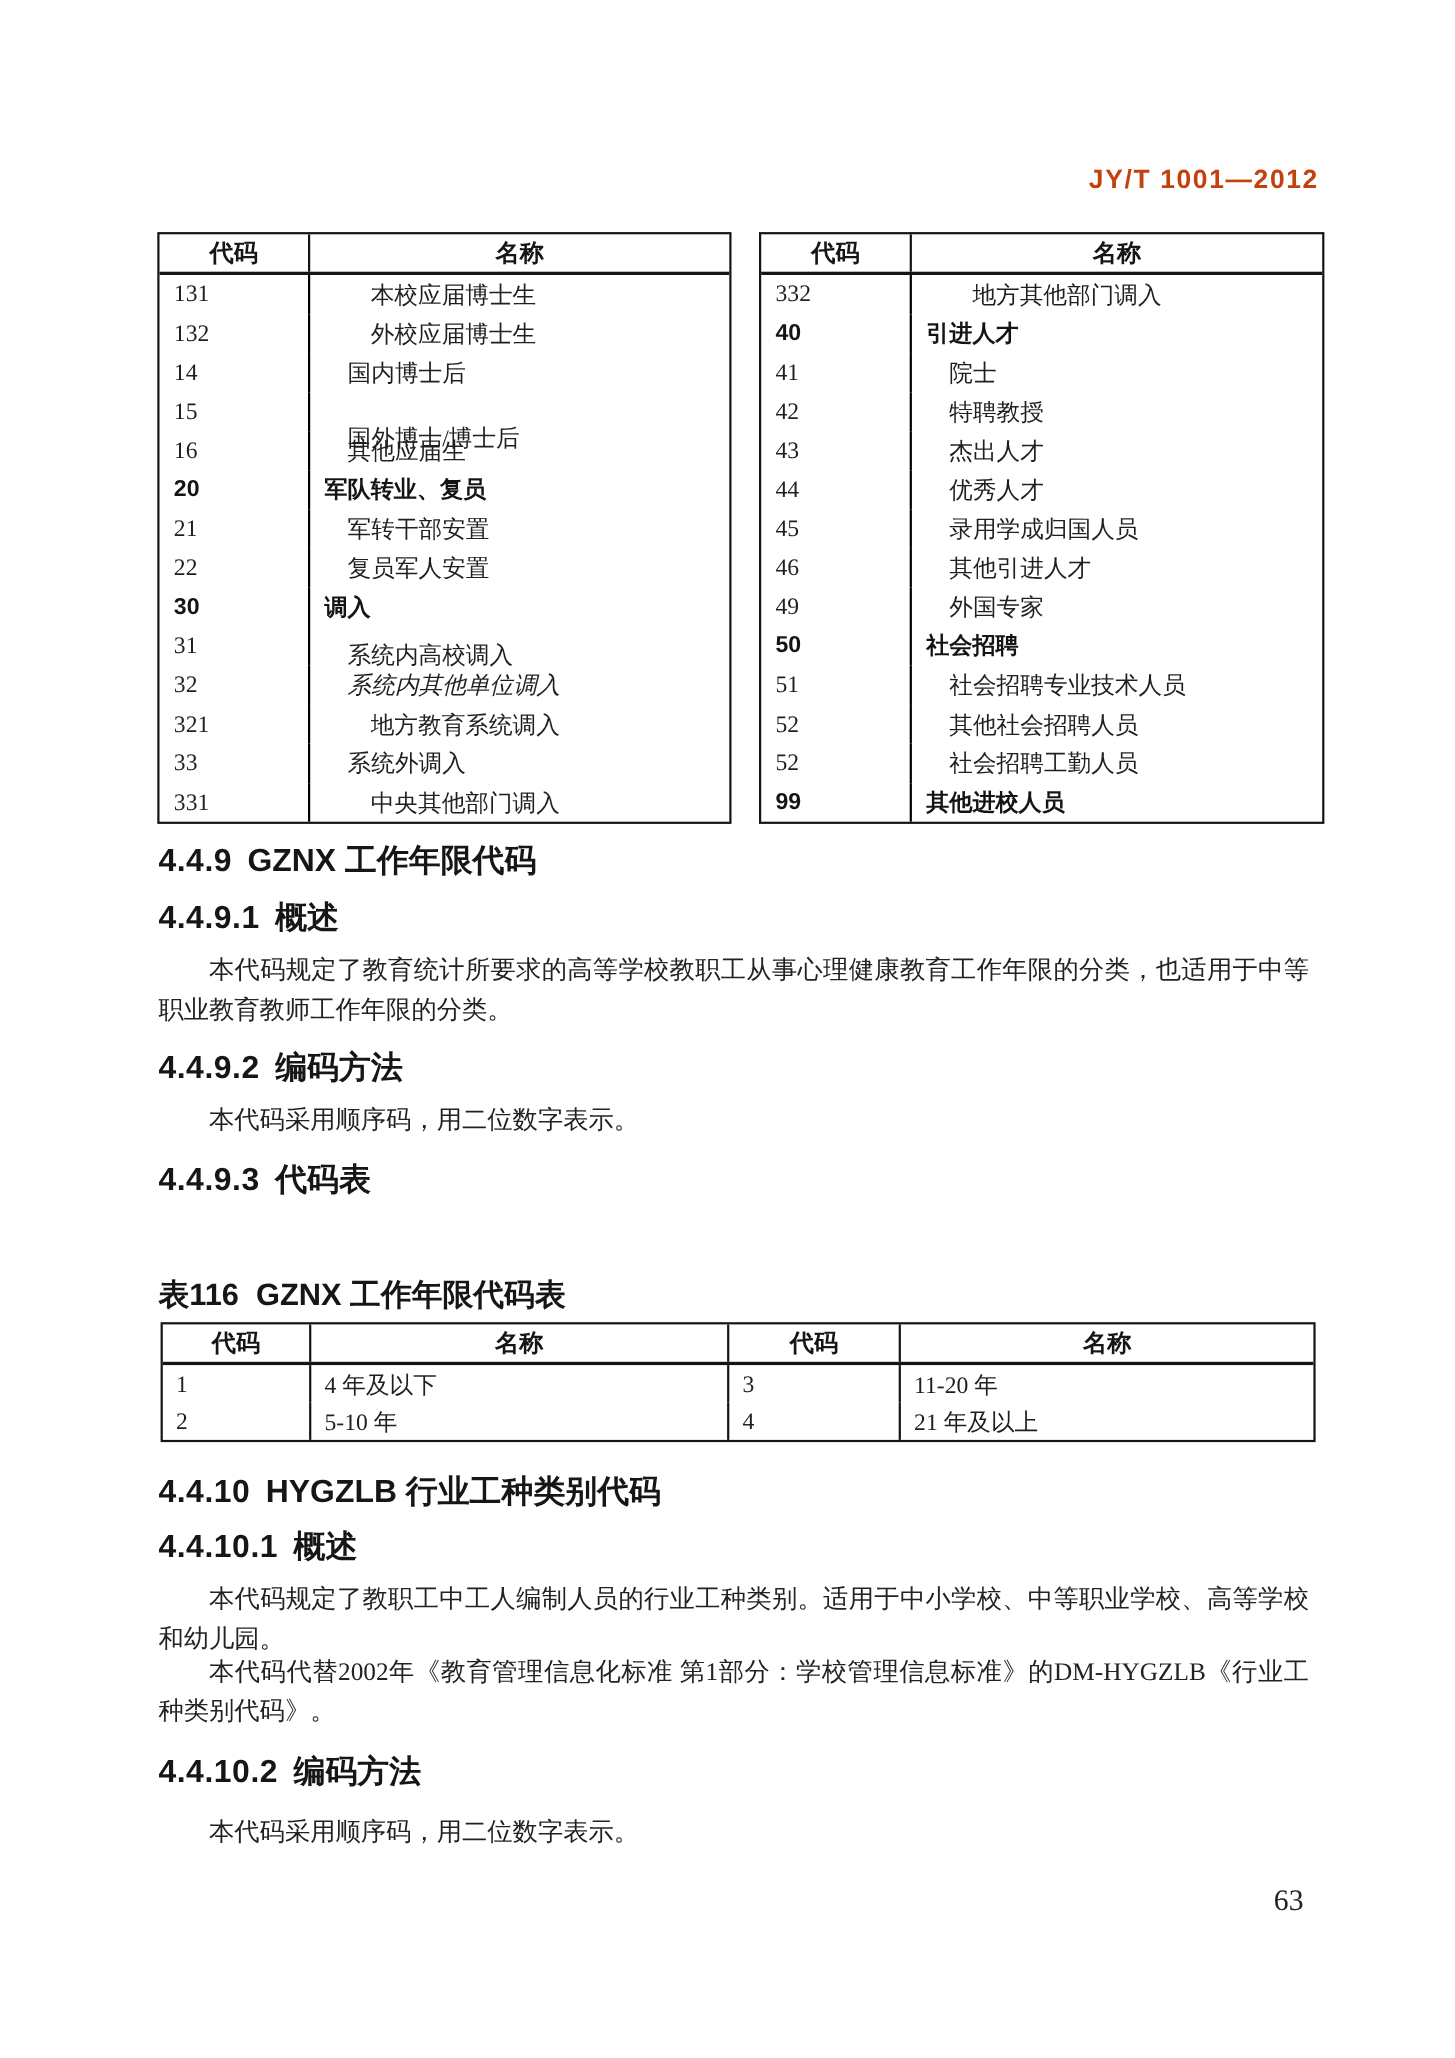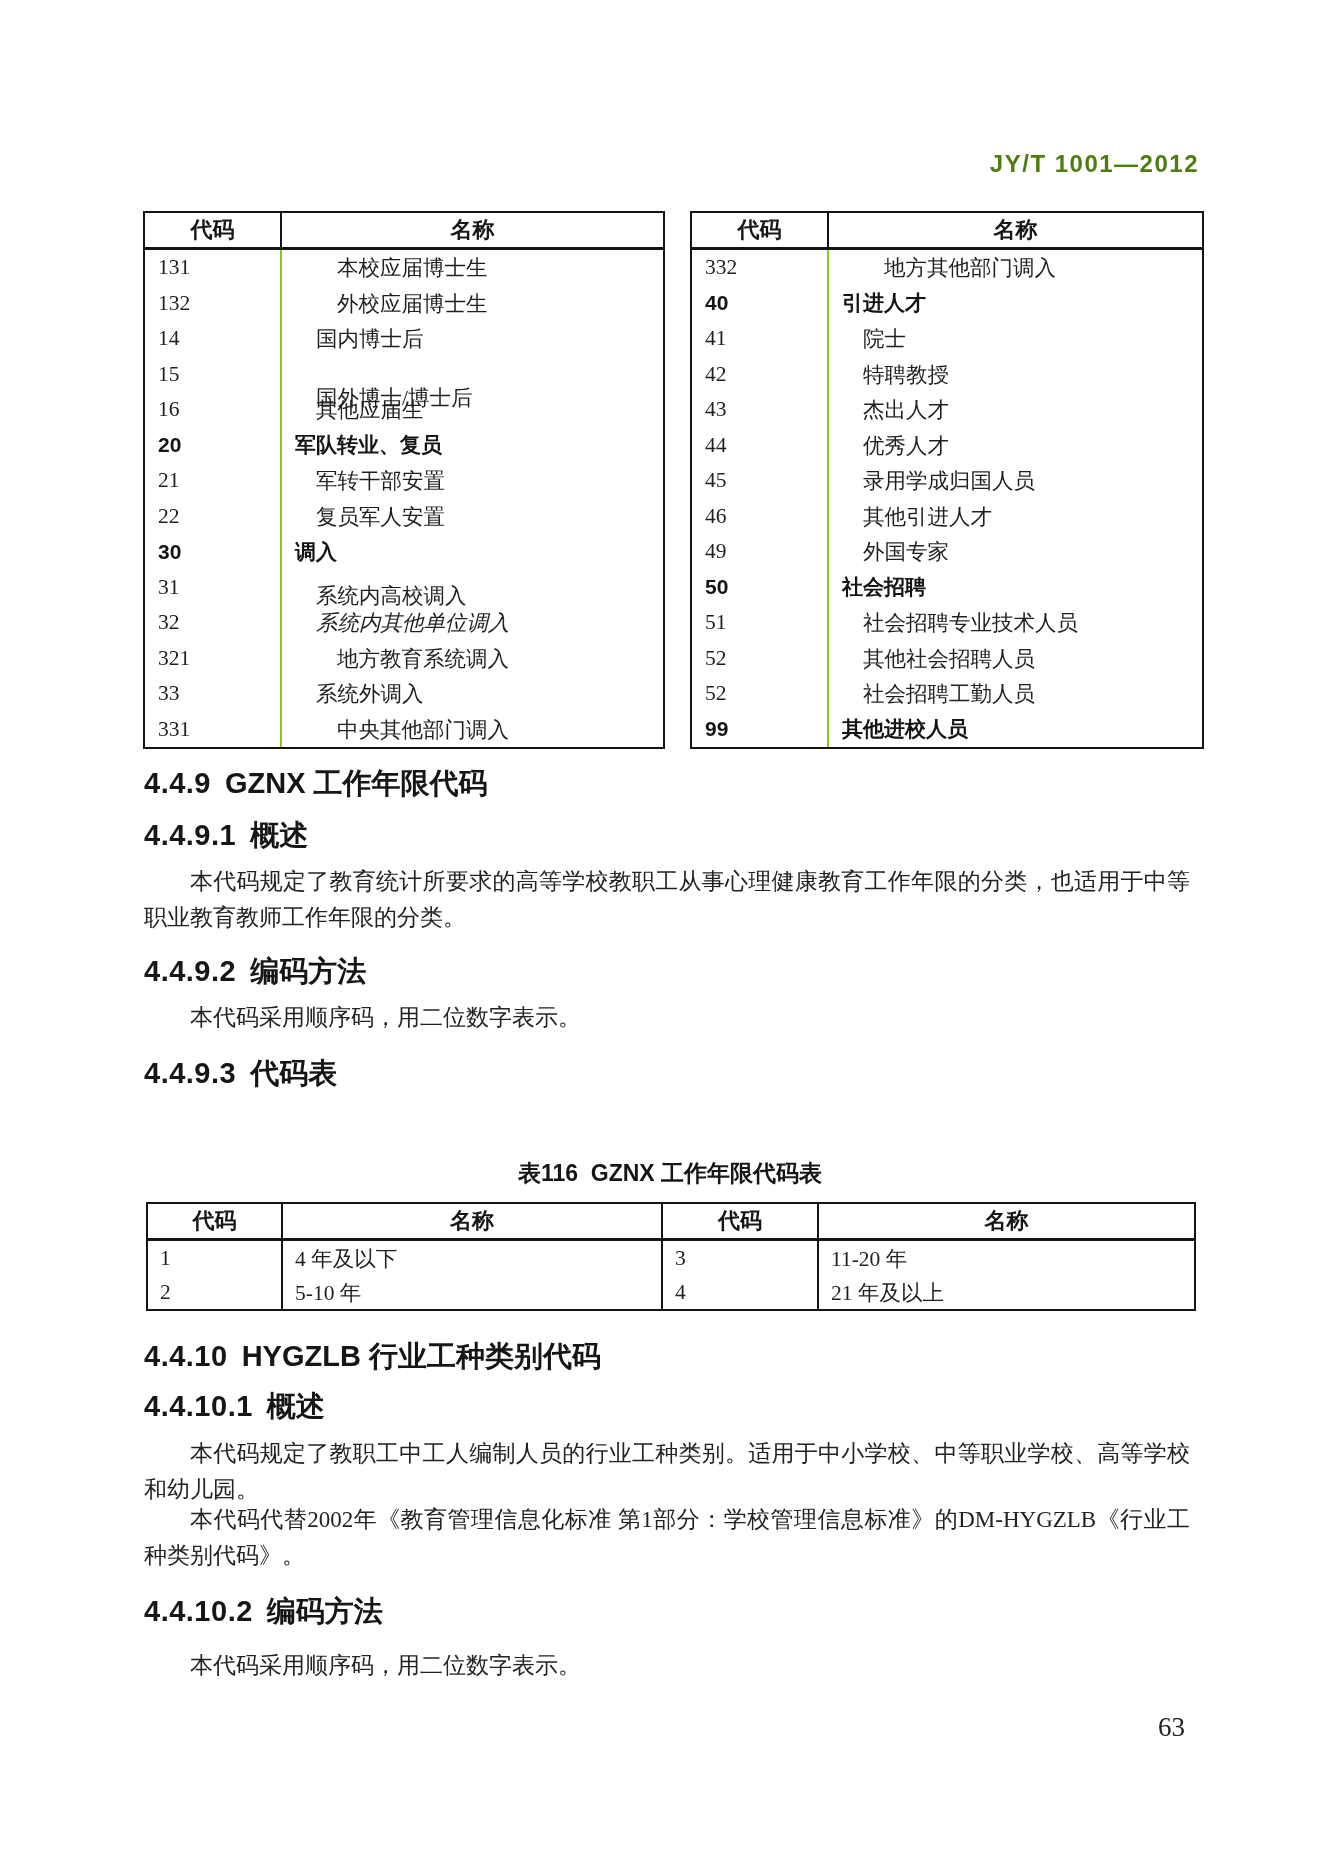--- a/index.html
+++ b/index.html
@@ -16,21 +16,21 @@
 
   
   .doc-code {
     position: absolute;
     top: 150px;
     right: 124px;
     font-family: "Liberation Sans", "DejaVu Sans", sans-serif;
     font-weight: 600;
     font-size: 24px;
     letter-spacing: 1.5px;
-    color: #4d7c0f;
+    color: #c2410c;
   }
 
   
   .top-tables {
     position: absolute;
     top: 211px;
     left: 143px;
     display: flex;
     gap: 25px;
   }
@@ -44,21 +44,21 @@
     font-family: "Liberation Sans", "DejaVu Sans", sans-serif;
     font-weight: 700;
     font-size: 22px;
     color: #161616;
   }
   .th { display: flex; align-items: center; justify-content: center; }
   .th.code { width: 137px; border-right: 2px solid #141414; }
   .th.name { flex: 1; }
   .trow { display: flex; height: 35.5px; font-size: 21.5px; }
   .td { display: flex; align-items: center; }
-  .td.code { width: 137px; border-right: 2px solid #84cc16; padding-left: 13px; }
+  .td.code { width: 137px; border-right: 2px solid #000000; padding-left: 13px; }
   .td.name { flex: 1; }
   .trow.group .td {
     font-family: "Liberation Sans", "DejaVu Sans", sans-serif;
     font-weight: 700;
     font-size: 21px;
     color: #141414;
   }
 
   
   .heading {
@@ -82,24 +82,23 @@
     text-align: justify;
     color: #222222;
   }
 
   
   .caption116 {
     position: absolute;
     top: 1158px;
     left: 144px;
     width: 1052px;
-    text-align: center;
-    font-family: "Liberation Sans", "DejaVu Sans", sans-serif;
-    font-weight: 700;
-    font-size: 23px;
+    font-family: "Liberation Sans", "DejaVu Sans", sans-serif;
+    font-weight: 700;
+    font-size: 28px;
     color: #161616;
   }
   .btable {
     position: absolute;
     top: 1202px;
     left: 146px;
     width: 1050px;
     border: 2.5px solid #141414;
     background: #fff;
   }

